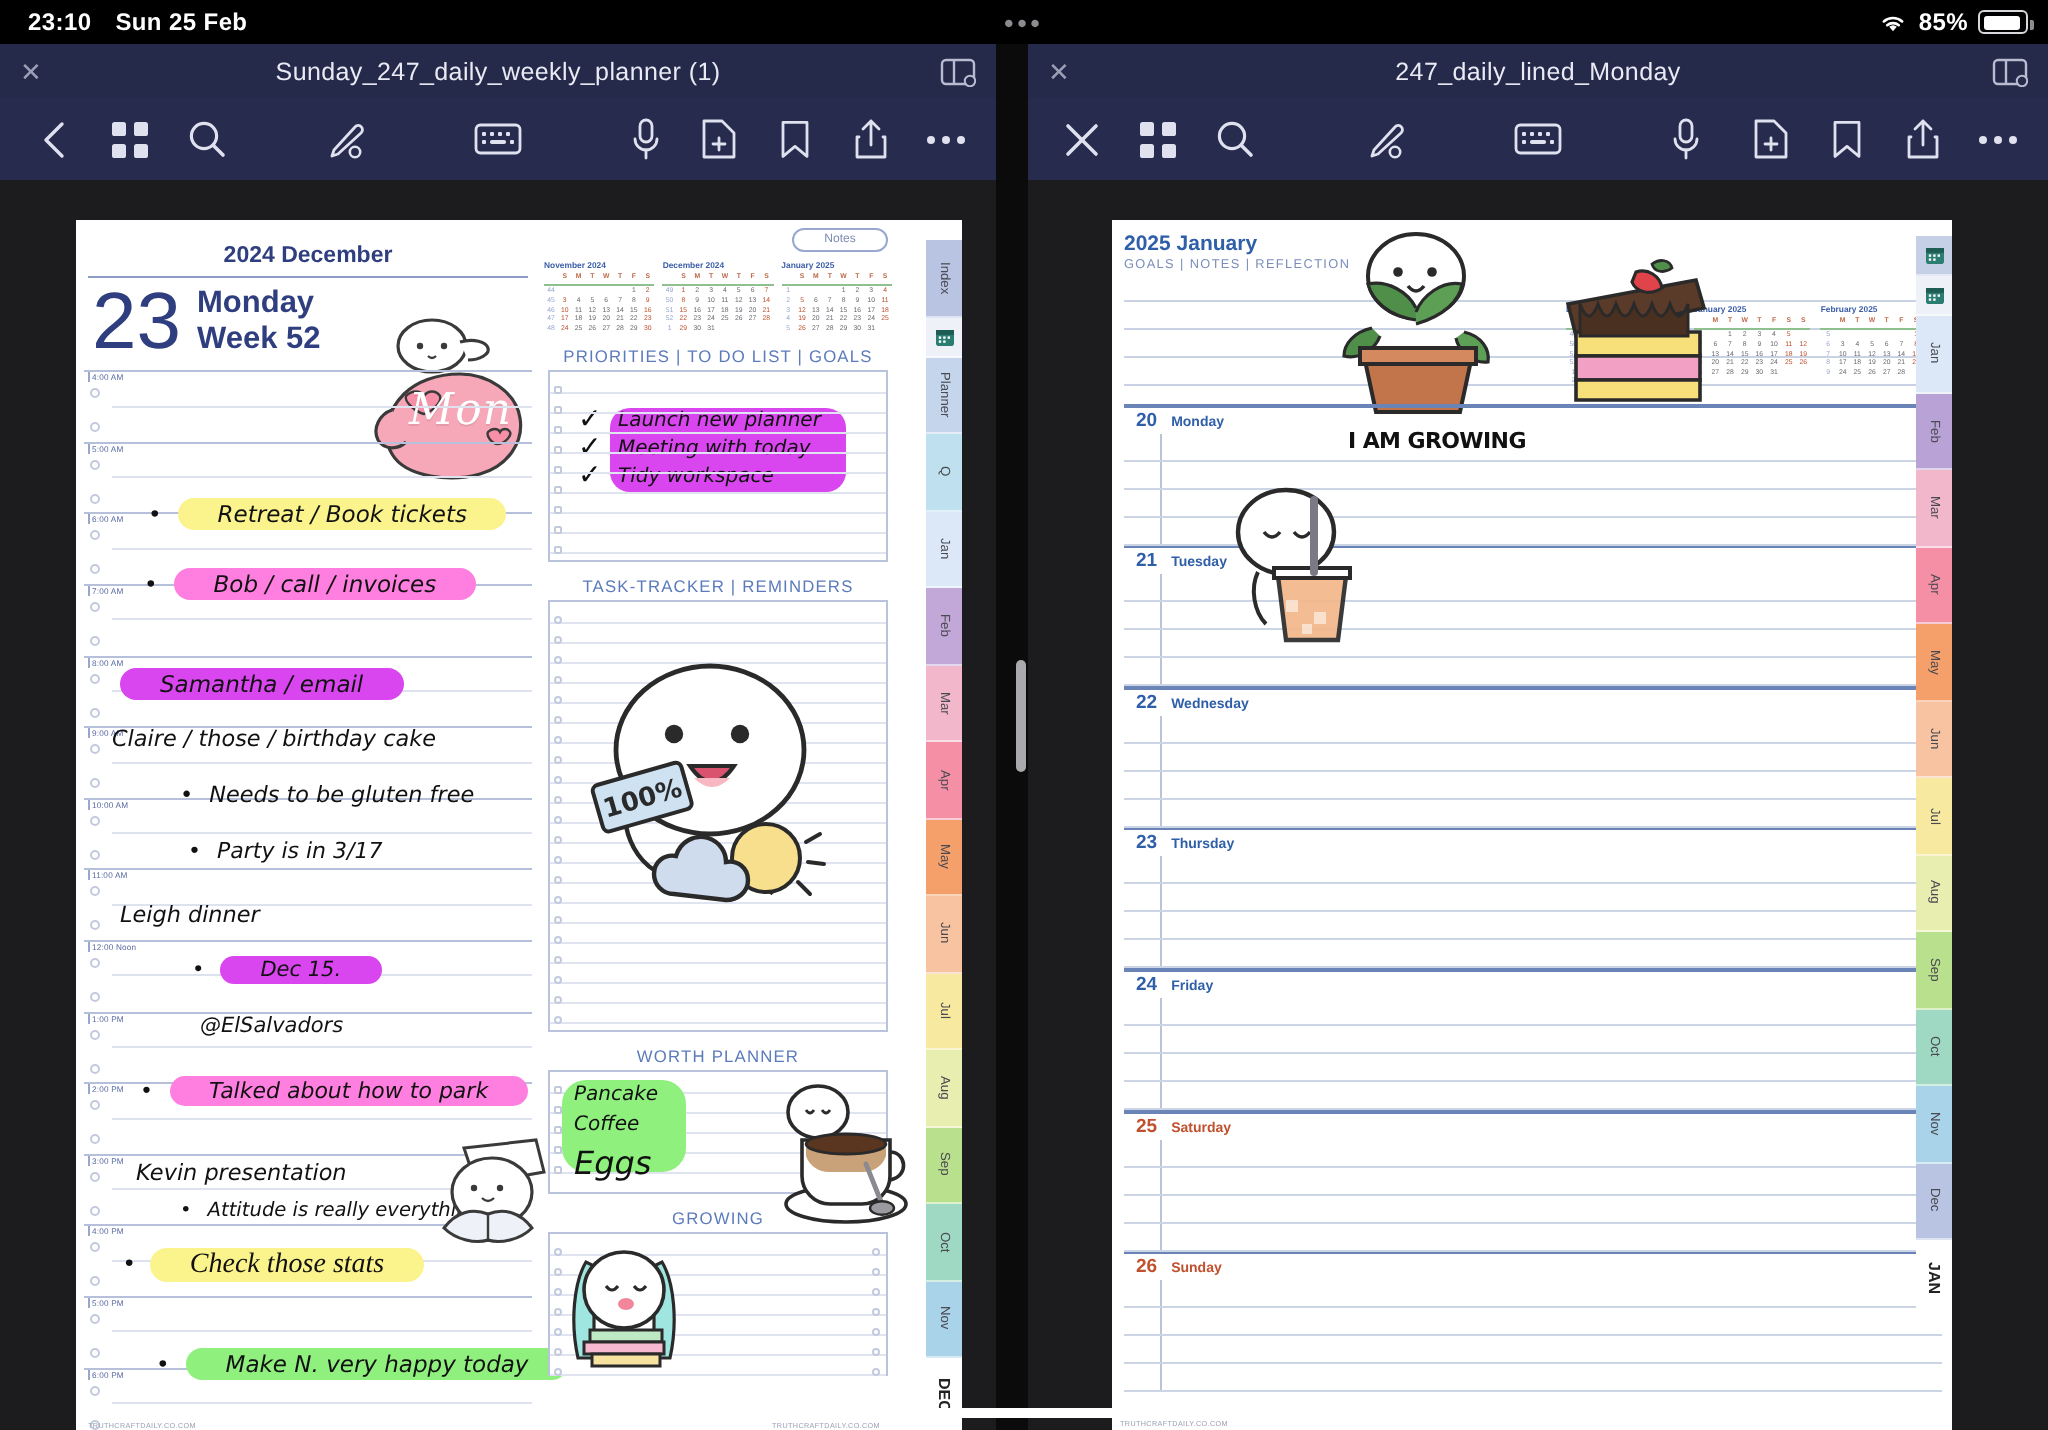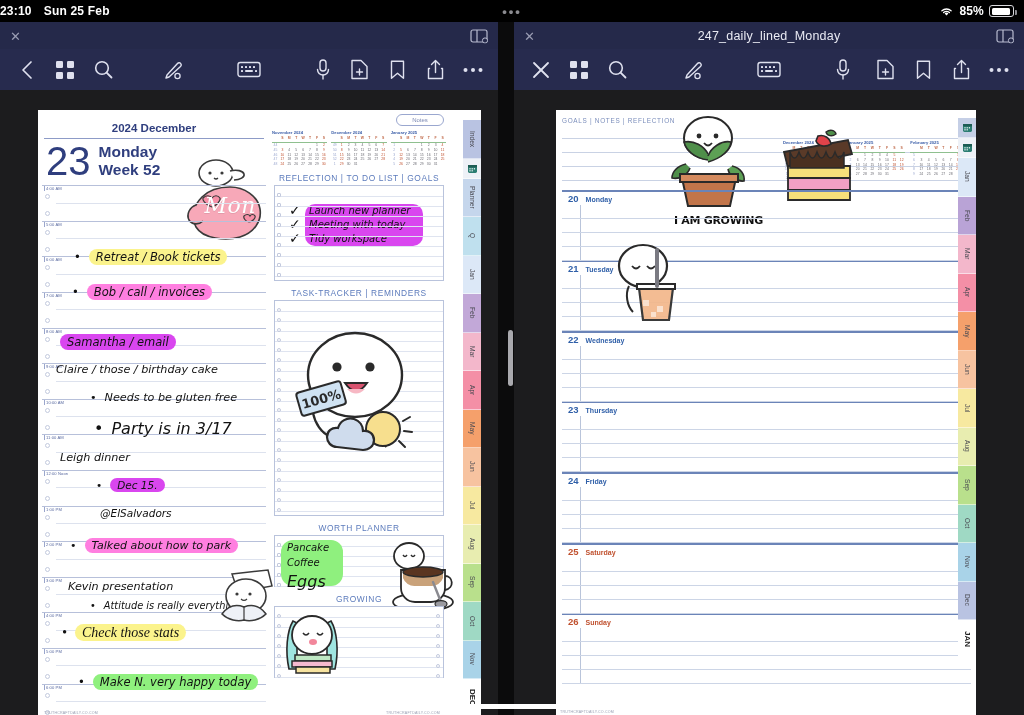--- a/index.html
+++ b/index.html
@@ -11,21 +11,21 @@
   }
   #root { position: relative; width: 1024px; height: 715px; background: #0b0b0c; }
 
   
   .statusbar {
     position: absolute; top: 0; left: 0; width: 1024px; height: 22px;
     background: #000; color: #fff;
     display: flex; align-items: center;
     font-size: 12px; font-weight: bold; letter-spacing: .2px;
   }
-  .sb-left { position:absolute; left: 0; display: flex; gap: 12px; align-items: flex-end; }
+  .sb-left { position:absolute; left: 14px; display: flex; gap: 12px; align-items: flex-end; }
   .sb-dots { position: absolute; left: 50%; transform: translateX(-50%); letter-spacing: 2px;
              font-size: 13px; color: #8b8b90; }
   .sb-right { position: absolute; right: 10px; display: flex; align-items: center; gap: 5px; }
   .wifi-ico { display:inline-block; width: 15px; height: 11px; }
   .batt { position: relative; width: 25px; height: 12px; border: 1.4px solid #d8d8dc;
           border-radius: 3px; display: inline-block; }
   .batt::after { content:""; position:absolute; right: -3.5px; top: 3.5px; width: 2px; height: 5px;
                  background:#8d8d92; border-radius: 0 1px 1px 0; }
   .batt-fill { position: absolute; left: 1.5px; top: 1.5px; bottom: 1.5px; width: 18px;
                background: #fff; border-radius: 1.5px; }
@@ -86,21 +86,21 @@
                   letter-spacing: .1px; border-left: 1px solid #9aa6cc; padding-left: 1px; }
   .slot .bullet-o { position: absolute; left: 3px; top: 9px; width: 5px; height: 5px;
                     border: .8px solid #c3cade; border-radius: 50%; }
   .slot .bullet-o2 { position: absolute; left: 3px; top: 26px; width: 5px; height: 5px;
                      border: .8px solid #c3cade; border-radius: 50%; }
 
   
   .hw-layer { position: absolute; left: 0; top: 0; right: 0; bottom: 0; pointer-events: none; }
   .hw { position: absolute; font-family: "DejaVu Sans", sans-serif; color: #111;
         font-size: 11.5px; white-space: nowrap; font-style: italic; }
-  .hl { border-radius: 9px; padding: 1px 7px; }
+  .hl { border-radius: 9px; padding: 1px 20px; }
   .hl-yellow { background: #fbf38c; }
   .hl-pink   { background: #ff7fe0; }
   .hl-cyan   { background: #d946ef; }
   .hl-green  { background: #8ff07e; }
 
   
   .notes-pill { width: 48px; height: 12px; border: 1px solid #9aa7cf; border-radius: 7px;
                 margin: 2px 4px 4px auto; color: #7d8ab4; font-size: 6px;
                 display: flex; align-items: center; justify-content: center; }
   .minicals { display: flex; gap: 4px; padding: 0 2px; }
@@ -115,21 +115,21 @@
 
   .sec-title { text-align: center; color: #5c7bbc; font-size: 8.4px; letter-spacing: .6px;
                margin: 7px 0 2px 0; }
   .sec-box { border: 1px solid #b9c3dc; margin: 0 4px; position: relative; background: #fff; }
   .sec-box .ln { position: absolute; left: 0; right: 0; height: 1px; background: #dfe4f0; }
   .sec-box .chk { position: absolute; left: 2px; width: 4px; height: 4px;
                   border: .7px solid #c3cade; border-radius: 1px; }
 
   .todo-box { height: 96px; }
   .tracker-box { height: 216px; }
-  .meal-box { height: 52px; }
+  .meal-box { height: 62px; }
   .contacts-box { height: 72px; }
 
   .check { position: absolute; font-size: 14px; color: #111; font-weight: bold;
            font-family: "DejaVu Sans", sans-serif; }
   .worth-txt { position: absolute; left: 50%; transform: translateX(-50%); bottom: 14px;
                font-size: 19px; letter-spacing: .5px; color: #111;
                font-family: "DejaVu Sans", sans-serif; font-weight: bold; white-space: nowrap; }
   .footer-url { position: absolute; bottom: 2px; font-size: 3.6px; color: #9aa0b4;
                 letter-spacing: .2px; }
   .tabs { position: absolute; top: 20px; width: 18px; display: flex; flex-direction: column; }
@@ -192,20 +192,21 @@
       <span>85%</span>
       <span class="batt">
           <span class="batt-fill"></span>
         </span>
     </div>
   </div>
 
   <div class="window win-left">
     <div class="titlebar">
       <span class="tb-close">✕</span>
+      <span class="title">Sunday_247_daily_weekly_planner (1)</span>
       <span class="tb-split">
         <svg width="18" height="15" viewBox="0 0 18 15">
             <rect x="1" y="1.5" width="16" height="12" rx="2" stroke="#b9bcd0" fill="none" stroke-width="1.2"></rect>
             <line x1="7" y1="1.5" x2="7" y2="13.5" stroke="#b9bcd0" stroke-width="1.2"></line>
             <circle cx="15" cy="12" r="2.6" fill="#25294a" stroke="#b9bcd0" stroke-width="1"></circle>
           </svg>
       </span>
     </div>
     <div class="toolbar">
       <div class="tb-group-l">
@@ -422,21 +423,21 @@
                 <div class="bullet-o2"></div>
                 <div class="hlabel">6:00 PM</div>
               </div>
             </div>
           <div class="hw-layer" id="left-hw">
               <div class="hw" style="top: 140px; left: 36px; font-size: 11.5px;"><span class="dot" style="margin-right:8px">•</span><span class="hl hl-yellow">Retreat / Book tickets</span></div>
               <div class="hw" style="top: 175px; left: 34px; font-size: 11.5px;"><span class="dot" style="margin-right:8px">•</span><span class="hl hl-pink">Bob / call / invoices</span></div>
               <div class="hw" style="top: 225px; left: 22px; font-size: 11.5px;"><span class="hl hl-cyan">Samantha / email</span></div>
               <div class="hw" style="top: 253px; left: 18px; font-size: 11.2px;"><span class="">Claire / those / birthday cake</span></div>
               <div class="hw" style="top: 281px; left: 52px; font-size: 11.2px;"><span class="dot" style="margin-right:8px">•</span><span class="">Needs to be gluten free</span></div>
-              <div class="hw" style="top: 309px; left: 56px; font-size: 16px;"><span class="dot" style="margin-right:8px">•</span><span class="">Party is in 3/17</span></div>
+              <div class="hw" style="top: 309px; left: 56px; font-size: 11px;"><span class="dot" style="margin-right:8px">•</span><span class="">Party is in 3/17</span></div>
               <div class="hw" style="top: 341px; left: 22px; font-size: 11.2px;"><span class="">Leigh dinner</span></div>
               <div class="hw" style="top: 369px; left: 58px; font-size: 10.5px;"><span class="dot" style="margin-right:8px">•</span><span class="hl hl-cyan">Dec 15.</span></div>
               <div class="hw" style="top: 397px; left: 62px; font-size: 10.5px;"><span class="">@ElSalvadors</span></div>
               <div class="hw" style="top: 429px; left: 32px; font-size: 11px;"><span class="dot" style="margin-right:8px">•</span><span class="hl hl-pink">Talked about how to park</span></div>
               <div class="hw" style="top: 470px; left: 30px; font-size: 11.2px;"><span class="">Kevin presentation</span></div>
               <div class="hw" style="top: 490px; left: 52px; font-size: 9.8px;"><span class="dot" style="margin-right:8px">•</span><span class="">Attitude is really everything</span></div>
               <div class="hw" style="top: 515px; left: 24px; font-size: 14px; font-family: Liberation Serif, serif;"><span class="dot" style="margin-right:8px">•</span><span class="hl hl-yellow">Check those stats</span></div>
               <div class="hw" style="top: 565px; left: 40px; font-size: 11.5px;"><span class="dot" style="margin-right:8px">•</span><span class="hl hl-green">Make N. very happy today</span></div>
             </div>
 
@@ -621,21 +622,21 @@
                   <span class="">27</span>
                   <span class="">28</span>
                   <span class="">29</span>
                   <span class="">30</span>
                   <span class="">31</span>
                   <span class="we"></span>
                 </div>
               </div>
             </div>
 
-          <div class="sec-title">REFLECTION  |  TO DO LIST  |  GOALS</div>
+          <div class="sec-title">PRIORITIES  |  TO DO LIST  |  GOALS</div>
           <div class="sec-box todo-box" id="todo-box">
             <div class="hl hl-cyan" style="position:absolute;left:30px;top:18px;width:118px;height:42px;border-radius:10px;"></div>
             <div id="todo-items">
                 <div class="check" style="left:14px; top:16px">✓</div>
                 <div style="position:absolute;left:34px;top:19px;font-size:10px;font-family:'DejaVu Sans',sans-serif;font-style:italic;color:#111;white-space:nowrap">Launch new planner</div>
                 <div class="check" style="left:14px; top:30px">✓</div>
                 <div style="position:absolute;left:34px;top:33px;font-size:10px;font-family:'DejaVu Sans',sans-serif;font-style:italic;color:#111;white-space:nowrap">Meeting with today</div>
                 <div class="check" style="left:14px; top:44px">✓</div>
                 <div style="position:absolute;left:34px;top:47px;font-size:10px;font-family:'DejaVu Sans',sans-serif;font-style:italic;color:#111;white-space:nowrap">Tidy workspace</div>
               </div>
@@ -948,20 +949,21 @@
               <circle cx="10" cy="3" r="2" fill="#dfe1ef"></circle>
               <circle cx="17.5" cy="3" r="2" fill="#dfe1ef"></circle>
             </svg>
         </div>
       </div>
     </div>
 
     <div class="canvas">
       <div class="page page-right">
         <div class="rp-main">
+          <div class="rp-hdr-year">2025  January</div>
           <div class="rp-hdr-sub">GOALS | NOTES | REFLECTION</div>
           <div class="rp-hdr-lines">
             <div class="ln" style="top:12px"></div>
               <div class="ln" style="top:26px"></div>
             <div class="ln" style="top:40px"></div>
               <div class="ln" style="top:54px"></div>
             <div class="rp-minicals" id="right-minicals">
                 <div class="minical">
                   <div class="mc-title">December 2024</div>
                   <div class="mc-grid">

